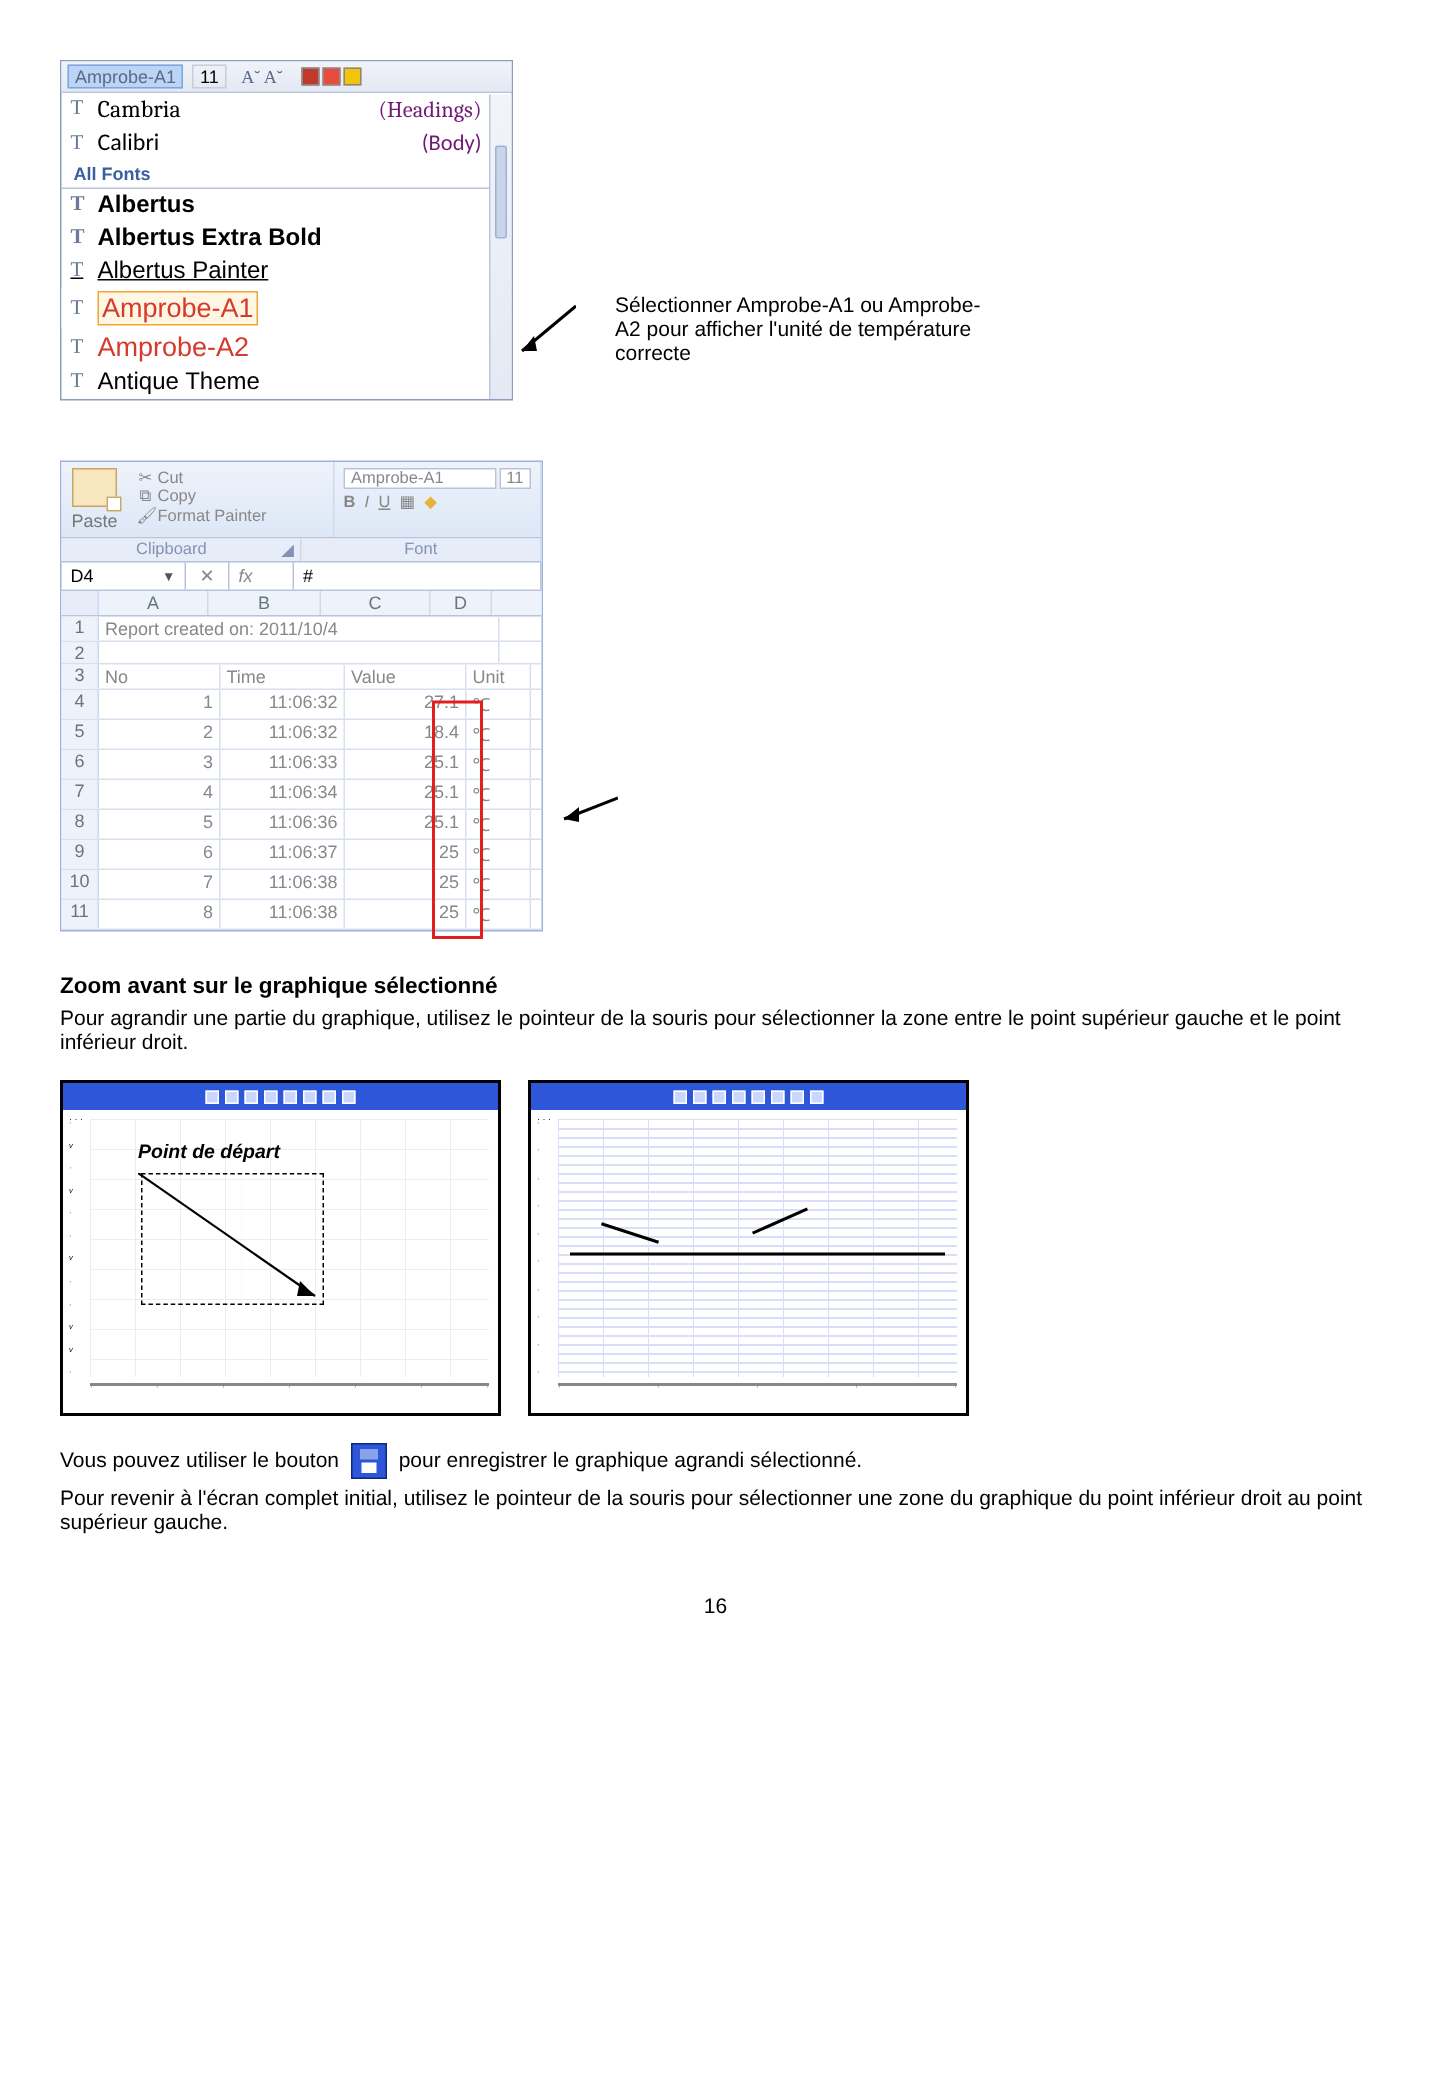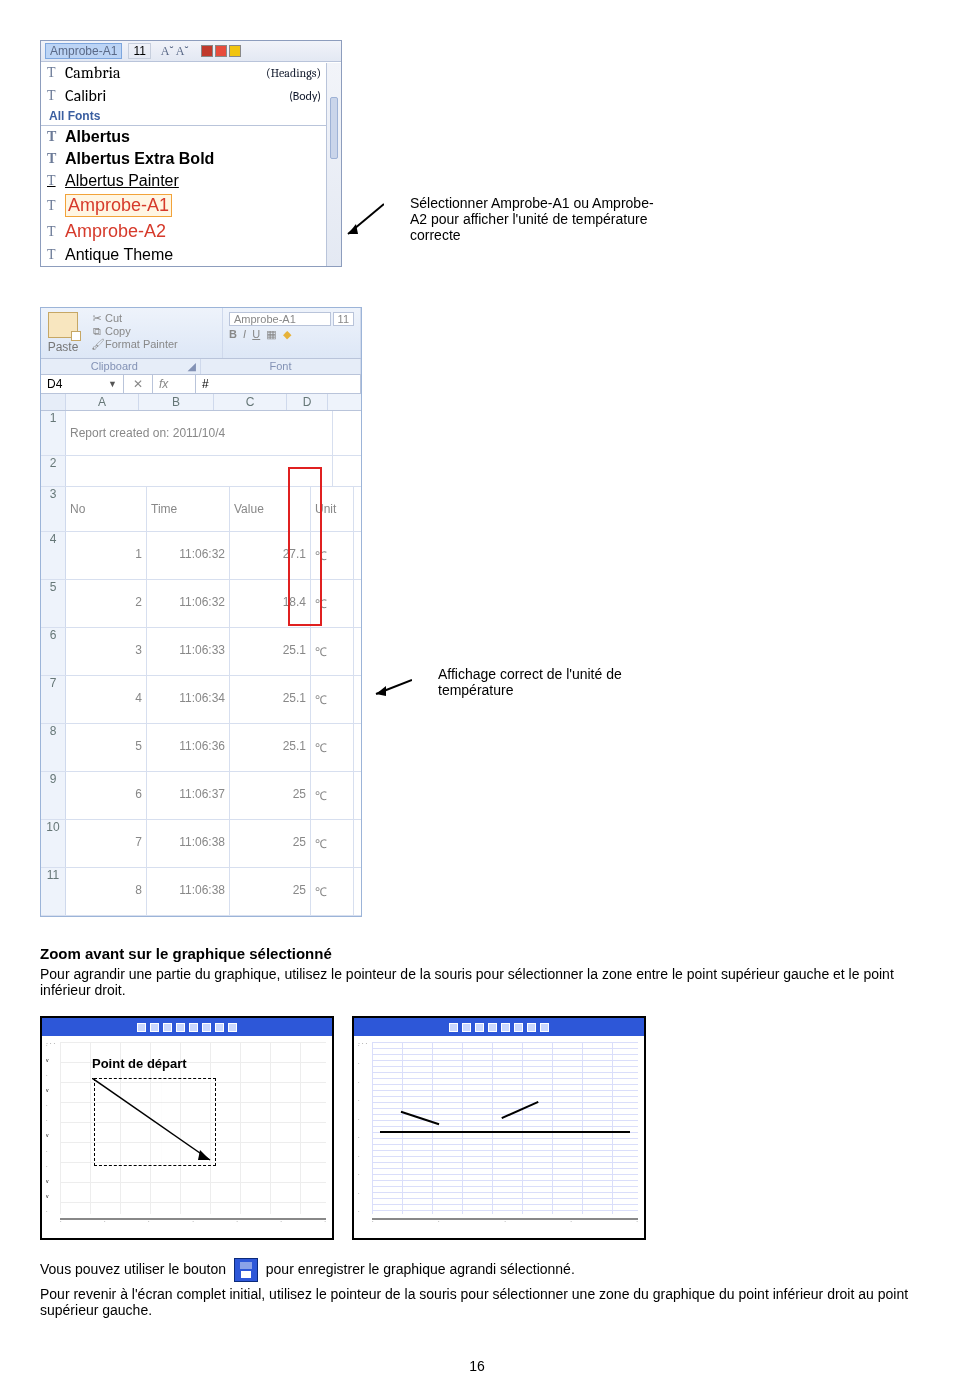--- a/index.html
+++ b/index.html
@@ -90,22 +90,22 @@
   .font-dd-item.cambria     { font-family: "Cambria", serif; }
   .font-dd-item.calibri     { font-family: "Calibri", sans-serif; }
   .font-dd-item.albertus    { font-weight: bold; font-family: sans-serif; }
   .font-dd-item.albertus-xb { font-weight: 900; font-family: sans-serif; }
   .font-dd-item.albertus-md { font-family: sans-serif; text-decoration: underline; }
   .font-dd-item.amprobe-a1  { color: #d63a2b; font-family: sans-serif; font-size: 18px; }
   .font-dd-item.amprobe-a2  { color: #d63a2b; font-family: sans-serif; font-size: 18px; }
   .font-dd-item.antique     { font-family: sans-serif; }
   .font-dd-item .hint {
     margin-left: auto;
-    font-size: 12px;
-    color: #0f172a;
+    font-size: 15px;
+    color: #701a75;
   }
   .font-dd-item.highlight {
     background: #fff;
   }
   .font-dd-item.highlight .box {
     border: 1px solid #f2a33a;
     padding: 0 2px;
     background: #fff6e3;
   }
 
@@ -179,34 +179,34 @@
   }
   .excel-colheads .corner { width:24px; background:#e6edf8; }
   .excel-colheads .c { width:72px; }
   .excel-colheads .c.wide { width:74px; }
   .excel-row { display:flex; border-bottom:1px solid #d7dfef; }
   .excel-row .rh {
     width:24px; background:#eef3fb; border-right:1px solid #cfd9ec;
     text-align:center; font-size:12px; color:#677;
   }
   .excel-row .cell {
-    border-right:1px solid #d7dfef; font-size:12px; color:#888; padding:15px 4px;
+    border-right:1px solid #d7dfef; font-size:12px; color:#888; padding:1px 4px;
     text-align:right;
   }
   .excel-row .cell.left { text-align:left; }
   .excel-row .cell.no  { width:72px; }
   .excel-row .cell.tm  { width:74px; }
   .excel-row .cell.vl  { width:72px; }
   .excel-row .cell.un  { width:34px; text-align:left; }
 
   .excel-wrap { position:relative; display:inline-block; }
 
   
   .zoom-figs {
-    display:flex; gap:18px; margin:18px 0;
+    display:flex; gap:18px; margin:18px 0;font-style:italic;
   }
   .zoom-fig {
     border:2px solid #000;
     width:290px; height:220px;
     position:relative;
     background:#fff;
   }
   .zoom-fig .topbar {
     height:18px; background:#2d57d8; display:flex; align-items:center;
     justify-content:center; gap:4px;
@@ -477,21 +477,20 @@
     </div>
 
     <div style="position:absolute; border:2px solid #e02020; left:248px; top:160px; width:30px; height:155px;"></div>
   </div>
 
   <svg width="40" height="30" style="margin-top:150px;">
     <line x1="40" y1="8" x2="4" y2="22" stroke="#000" stroke-width="2"></line>
     <polygon points="4,22 14,14 14,24" fill="#000"></polygon>
   </svg>
 
-  <div class="callout-text" style="margin-top:140px;">Affichage correct de l'unité de température</div>
 </div>
 
 <h3 class="sec-title">Zoom avant sur le graphique sélectionné</h3>
 <p class="body">Pour agrandir une partie du graphique, utilisez le pointeur de la souris pour sélectionner la zone entre le point supérieur gauche et le point inférieur droit.</p>
 
 <div class="zoom-figs">
 
   <div class="zoom-fig">
     <div class="topbar">
       <span></span>

